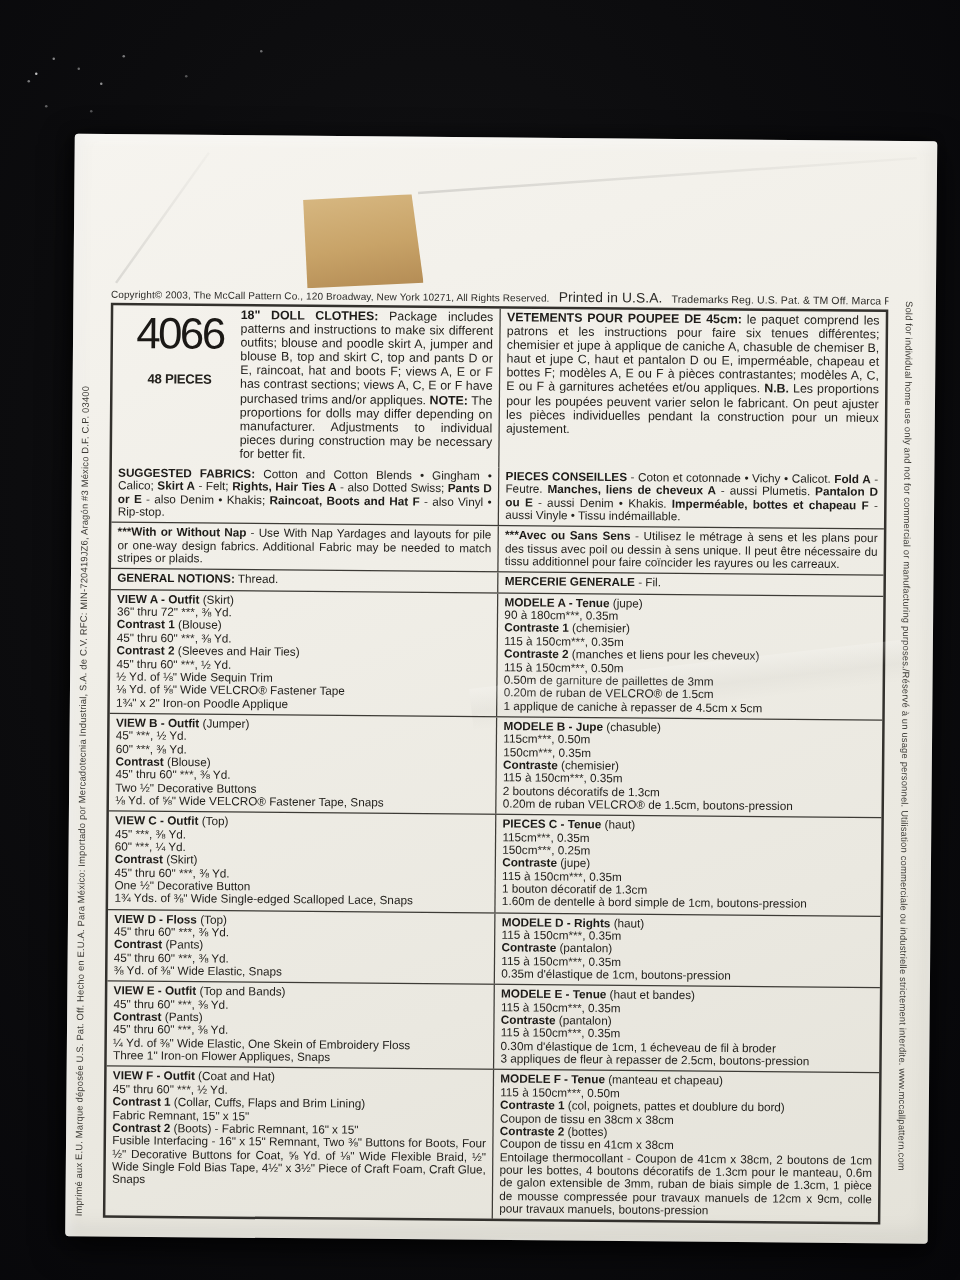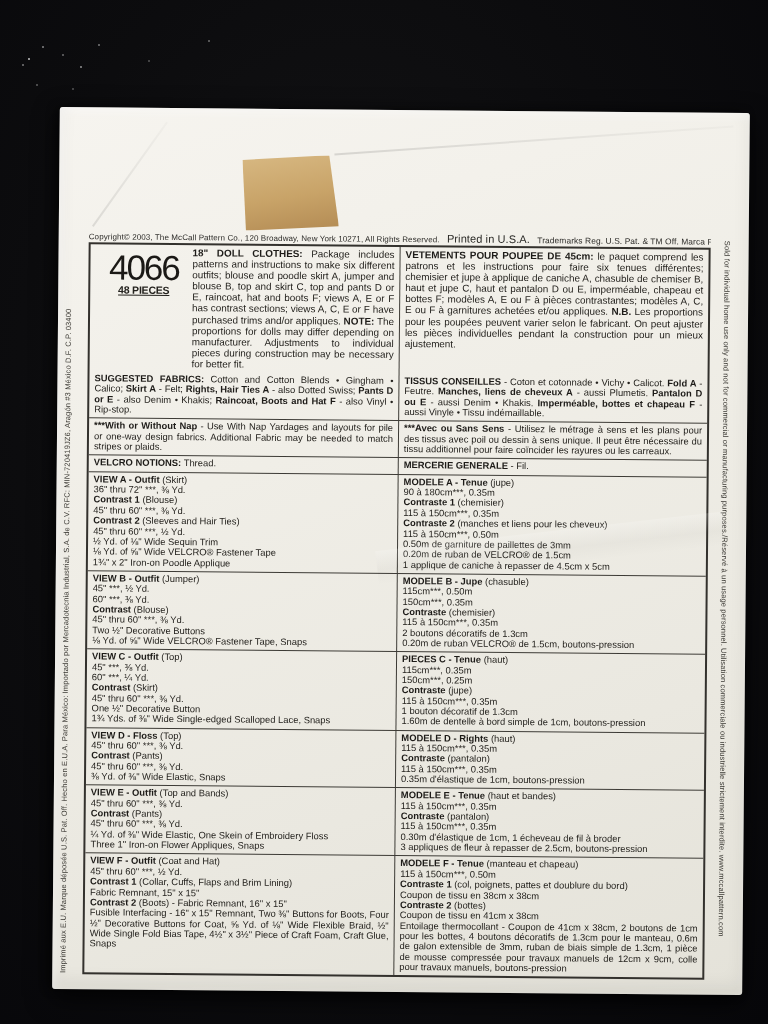--- a/index.html
+++ b/index.html
@@ -52,21 +52,21 @@
   .ncell{
     width:50%;box-sizing:border-box;padding:2px 5px 3px 5px;
     font-size:9.4px;line-height:10.35px;text-align:justify;
   }
   .ncell + .ncell{border-left:1px solid #3d3b36;}
   .ncell b{font-weight:bold;color:#1d1b18;}
   .hcell{font-size:9.9px;line-height:11.1px;}
   .hleft{display:flex;}
   .numblock{width:97px;flex-shrink:0;padding-top:5px;text-align:center;}
   .patnum{font-size:35px;font-weight:normal;letter-spacing:-2px;line-height:32px;color:#1b1916;}
-  .pieces{font-size:10.5px;font-weight:bold;margin-top:1px;letter-spacing:-.2px;text-decoration:underline;}
+  .pieces{font-size:10.5px;font-weight:bold;margin-top:15px;letter-spacing:-.2px;}
   .desc{flex:1;}
   .vtext{
     position:absolute;color:#3a3833;font-size:7.5px;letter-spacing:.15px;
     writing-mode:vertical-rl;overflow:hidden;white-space:nowrap;
   }
   .vleft{left:6px;top:140px;height:726px;width:13px;transform:rotate(180deg);}
   .vright{left:660px;top:128px;height:748px;width:13px;}
 </style>
 </head>
 <body>
@@ -97,34 +97,34 @@
       <div class="ncell hcell">
         <div class="desc"><b>VETEMENTS POUR POUPEE DE 45cm:</b> le paquet comprend les patrons et les instructions pour faire six tenues différentes; chemisier et jupe à applique de caniche A, chasuble de chemiser B, haut et jupe C, haut et pantalon D ou E, imperméable, chapeau et bottes F; modèles A, E ou F à pièces contrastantes; modèles A, C, E ou F à garnitures achetées et/ou appliques. <b>N.B.</b> Les proportions pour les poupées peuvent varier selon le fabricant. On peut ajuster les pièces individuelles pendant la construction pour un mieux ajustement.</div>
       </div>
     </div>
     <div id="notions-body">
         <div class="nrow">
           <div class="ncell">
             <div class="nline"><b>SUGGESTED FABRICS:</b> Cotton and Cotton Blends • Gingham • Calico; <b>Skirt A</b> - Felt; <b>Rights, Hair Ties A</b> - also Dotted Swiss; <b>Pants D or E</b> - also Denim • Khakis; <b>Raincoat, Boots and Hat F</b> - also Vinyl • Rip-stop.</div>
           </div>
           <div class="ncell">
-            <div class="nline"><b>TISSUS CONSEILLES</b> - Coton et cotonnade • Vichy • Calicot. <b>Fold A</b> - Feutre. <b>Manches, liens de cheveux A</b> - aussi Plumetis. <b>Pantalon D ou E</b> - aussi Denim • Khakis. <b>Imperméable, bottes et chapeau F</b> - aussi Vinyle • Tissu indémaillable.</div>
+            <div class="nline"><b>PIECES CONSEILLES</b> - Coton et cotonnade • Vichy • Calicot. <b>Fold A</b> - Feutre. <b>Manches, liens de cheveux A</b> - aussi Plumetis. <b>Pantalon D ou E</b> - aussi Denim • Khakis. <b>Imperméable, bottes et chapeau F</b> - aussi Vinyle • Tissu indémaillable.</div>
           </div>
         </div>
         <div class="nrow">
           <div class="ncell">
             <div class="nline"><b>***With or Without Nap</b> - Use With Nap Yardages and layouts for pile or one-way design fabrics. Additional Fabric may be needed to match stripes or plaids.</div>
           </div>
           <div class="ncell">
             <div class="nline"><b>***Avec ou Sans Sens</b> - Utilisez le métrage à sens et les plans pour des tissus avec poil ou dessin à sens unique. Il peut être nécessaire du tissu additionnel pour faire coïncider les rayures ou les carreaux.</div>
           </div>
         </div>
         <div class="nrow">
           <div class="ncell">
-            <div class="nline"><b>VELCRO NOTIONS:</b> Thread.</div>
+            <div class="nline"><b>GENERAL NOTIONS:</b> Thread.</div>
           </div>
           <div class="ncell">
             <div class="nline"><b>MERCERIE GENERALE</b> - Fil.</div>
           </div>
         </div>
         <div class="nrow">
           <div class="ncell">
             <div class="nline"><b>VIEW A - Outfit</b> (Skirt)</div>
             <div class="nline">36" thru 72" ***, ⅜ Yd.</div>
             <div class="nline"><b>Contrast 1</b> (Blouse)</div>

